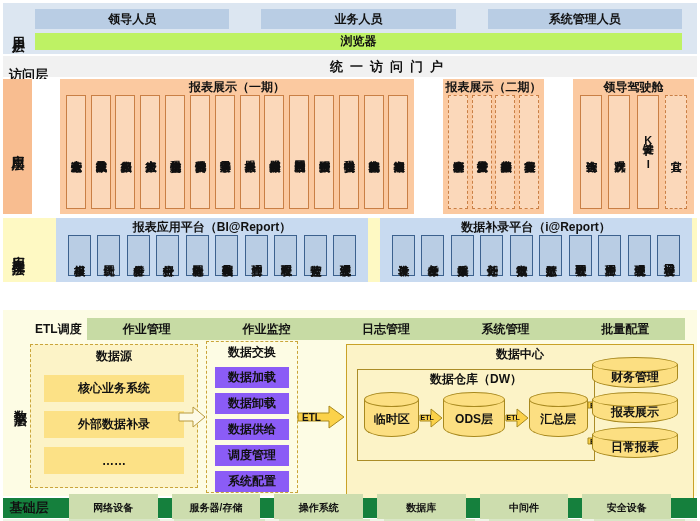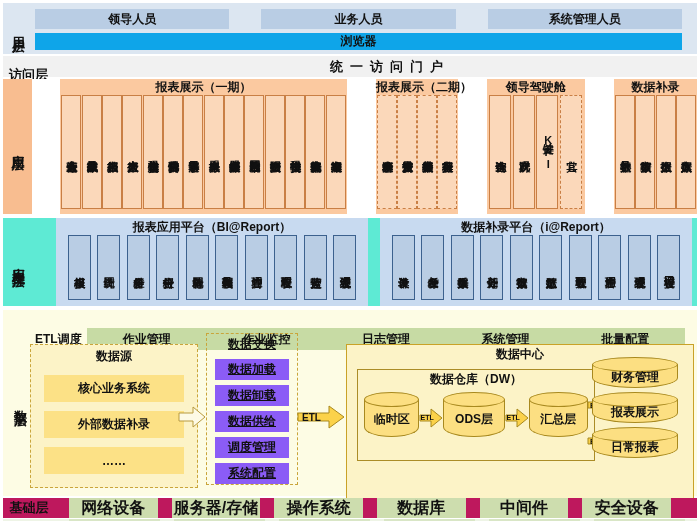--- a/index.html
+++ b/index.html
@@ -10,81 +10,81 @@
   
   .vlabel { writing-mode: vertical-rl; text-orientation: upright; display: flex; align-items: center; justify-content: center; font-size: 13px; letter-spacing: 2px; }
   .vbox { writing-mode: vertical-rl; text-orientation: upright; display: flex; align-items: center; justify-content: center; font-size: 11px; line-height: 1.05; letter-spacing: 0; }
 
   
   .band-user { top: 3px; height: 51px; background: #dce6f1; display: flex; }
   .band-user .vlabel { width: 30px; font-size: 13px; }
   .user-content { flex: 1; padding: 6px 15px 4px 2px; display: flex; flex-direction: column; }
   .roles { display: flex; gap: 32px; height: 20px; }
   .role-box { flex: 1; background: #b9cde4; font-size: 12px; display: flex; align-items: center; justify-content: center; }
-  .browser-box { margin-top: 4px; height: 17px; background: #0ea5e9; font-size: 12px; display: flex; align-items: center; justify-content: center; }
+  .browser-box { margin-top: 4px; height: 17px; background: #bef264; font-size: 12px; display: flex; align-items: center; justify-content: center; }
 
   
   .band-access { top: 56px; height: 21px; background: #f1f1f1; display: flex; align-items: center; }
   .access-label { width: 80px; padding-left: 6px; font-size: 13px; margin-top: 16px; }
   .portal { flex: 1; text-align: center; font-size: 13px; letter-spacing: 7px; }
 
   
   .band-app { top: 79px; height: 135px; background: #fff; display: flex; }
   .band-app .vlabel { width: 29px; background: #f8bd90; }
   .app-groups { flex: 1; display: flex; gap: 3px; padding: 0 3px 0 2px; }
   .app-group { background: #fbc9a0; display: flex; flex-direction: column; min-width: 0; margin-left: 26px; }
   .g0 { flex: 345 1 0; } .g1 { flex: 98 1 0; } .g2 { flex: 118 1 0; } .g3 { flex: 100 1 0; }
   .g-title { height: 16px; text-align: center; font-size: 12px; line-height: 17px; white-space: nowrap; }
   .g-items { flex: 1; display: flex; justify-content: space-evenly; padding: 0 1px 5px; }
   .app-group .vbox { width: 20px; background: #fbd8ba; border: 1px solid #c97f45; }
   .g2 .vbox { width: 22px; }
   .vbox.dashed { border-style: dashed; }
 
   
-  .band-support { top: 218px; height: 88px; background: #5eead4; display: flex; gap: 20px; }
+  .band-support { top: 218px; height: 64px; background: #fef9c3; display: flex; gap: 20px; }
   .band-support .vlabel { width: 30px; }
   .support-groups { flex: 1; display: flex; gap: 12px; padding: 0 5px 0 3px; }
   .support-group { flex: 1 1 0; background: #c8daf0; display: flex; flex-direction: column; }
   .support-group .g-title { height: 17px; line-height: 18px; }
   .support-group .g-items { padding: 0 5px 6px; }
   .support-group .vbox { width: 23px; background: #b9cde4; border: 1px solid #3c618e; }
 
   
   .band-data { top: 310px; height: 186px; background: #fdfce4; }
   .band-data .vlabel { position: absolute; left: 5px; top: 0; bottom: 0; width: 24px; }
-  .etl-row { position: absolute; left: 32px; right: 12px; top: 18px; height: 22px; display: flex; align-items: center; }
+  .etl-row { position: absolute; left: 32px; right: 12px; top: 8px; height: 22px; display: flex; align-items: center; }
   .etl-sched { width: 52px; flex: none; font-size: 12px; }
   .green-box { flex: 1; background: #c7dba4; height: 22px; display: flex; align-items: center; justify-content: center; font-size: 12px; }
   .ds-box { position: absolute; left: 27px; top: 34px; width: 168px; height: 144px; border: 1px dashed #c9a53b; background: #fcf3c7; padding: 2px 13px; }
   .ds-title, .ex-title { text-align: center; font-size: 12px; height: 19px; line-height: 19px; }
   .ds-item { height: 27px; margin-top: 9px; background: #fce186; display: flex; align-items: center; justify-content: center; font-size: 12px; }
-  .ex-box { position: absolute; left: 203px; top: 23px; width: 92px; height: 152px; border: 1px dashed #c9a53b; padding: 1px 8px; text-decoration: underline; }
+  .ex-box { position: absolute; left: 203px; top: 31px; width: 92px; height: 152px; border: 1px dashed #c9a53b; padding: 1px 8px; }
   .ex-item { height: 21px; margin-top: 5px; background: #8b5cf6; display: flex; align-items: center; justify-content: center; font-size: 12px; }
   .arr { position: absolute; }
   .arr-src { left: 175px; top: 94px; width: 28px; height: 26px; }
   .arr-big { left: 294px; top: 93px; width: 48px; height: 28px; }
   .center-box { position: absolute; left: 343px; top: 34px; width: 348px; height: 156px; border: 1px solid #c9a227; background: #fcf3c7; }
   .center-title { text-align: center; font-size: 12px; height: 18px; line-height: 19px; }
   .dw-box { position: absolute; left: 10px; top: 24px; width: 238px; height: 92px; border: 1px solid #ab8c26; }
   .dw-title { text-align: center; font-size: 12px; height: 18px; line-height: 19px; }
   .cyl-row { display: flex; align-items: center; justify-content: space-between; padding: 2px 6px 0; }
   .cyl { position: relative; background: #fcdf82; border: 1px solid #a8891f; border-top: none; border-radius: 0 0 50% 50% / 0 0 10px 10px; display: flex; align-items: center; justify-content: center; font-size: 12px; margin-top: 9px; height: 38px; }
   .cyl::before { content: ''; position: absolute; top: -7px; left: -1px; right: -1px; height: 13px; background: #fcdf82; border: 1px solid #a8891f; border-radius: 50%; }
   .cyl > span { position: relative; z-index: 1; padding-top: 4px; white-space: nowrap; }
   .cyl-stage1 { width: 58px; } .cyl-stage2 { width: 64px; } .cyl-stage3 { width: 62px; }
   .arr-sm { width: 24px; height: 22px; margin-top: 8px; flex: none; }
   .arr-mart { position: absolute; width: 44px; height: 20px; left: 240px; }
   .arr-mart1 { top: 50px; } .arr-mart2 { top: 86px; }
   .marts { position: absolute; left: 245px; top: 8px; width: 86px; }
   .marts .cyl { height: 24px; margin-top: 11px; }
 
   
-  .band-infra { top: 498px; height: 20px; background: #be185d; display: flex; align-items: center; padding-right: 26px; gap: 14px; }
+  .band-infra { top: 498px; height: 20px; background: #15803d; display: flex; align-items: center; padding-right: 26px; gap: 14px; }
   .infra-label { width: 52px; flex: none; text-align: center; font-size: 13px; }
-  .infra-box { flex: 1; background: #cdddae; height: 20px; display: flex; align-items: center; justify-content: center; font-size: 16px; }
+  .infra-box { flex: 1; background: #cdddae; height: 28px; display: flex; align-items: center; justify-content: center; font-size: 10px; }
   .cutoff-row { top: 519px; height: 6px; background: #eef4e6; display: flex; gap: 14px; padding-right: 12px; }
   .cutoff-row .stub { flex: 1; background: #d9e6c6; }
   .cutoff-row .spacer { width: 52px; flex: none; }
 
   svg text { font-family: "Liberation Sans", sans-serif; font-weight: bold; fill: #111; }
 </style>
 </head>
 <body>
 
 <div class="page">
@@ -137,29 +137,20 @@
           <div class="vbox dashed">其它分析报表</div>
         </div>
       </div>
       <div class="app-group g2">
         <div class="g-title">领导驾驶舱</div>
         <div class="g-items">
           <div class="vbox">综合查询</div>
           <div class="vbox">财产状况</div>
           <div class="vbox">关键KPI</div>
           <div class="vbox dashed">其它</div>
-        </div>
-      </div>
-      <div class="app-group g3">
-        <div class="g-title">数据补录</div>
-        <div class="g-items">
-          <div class="vbox">数据补录</div>
-          <div class="vbox">数据审核</div>
-          <div class="vbox">数据上报</div>
-          <div class="vbox">数据入库</div>
         </div>
       </div>
     </div>
   </div>
 
   <div class="band band-support">
     <div class="vlabel">应用支撑层</div>
     <div class="support-groups">
       <div class="support-group">
         <div class="g-title"><span>报表应用平台（</span><span>BI@Report</span><span>）</span></div>

